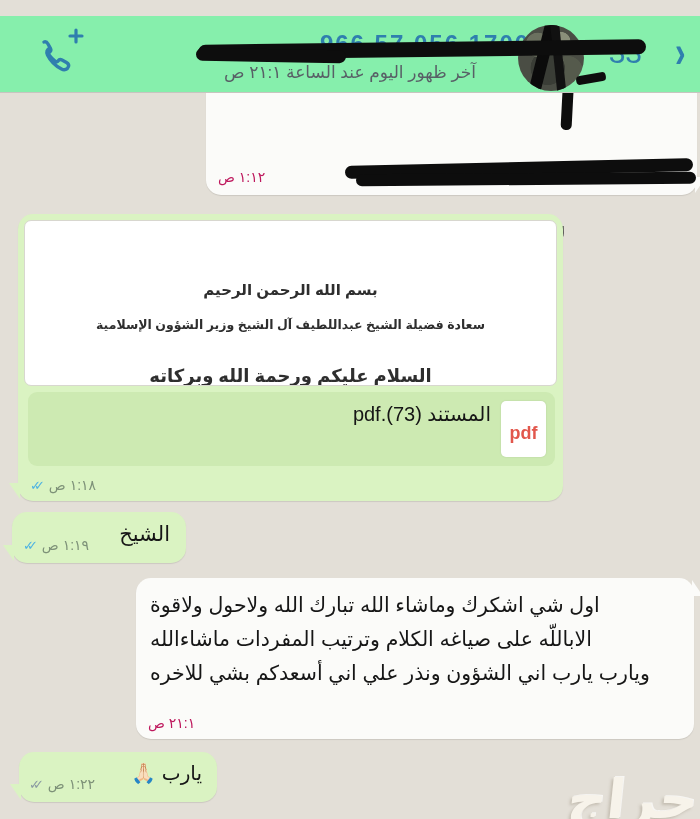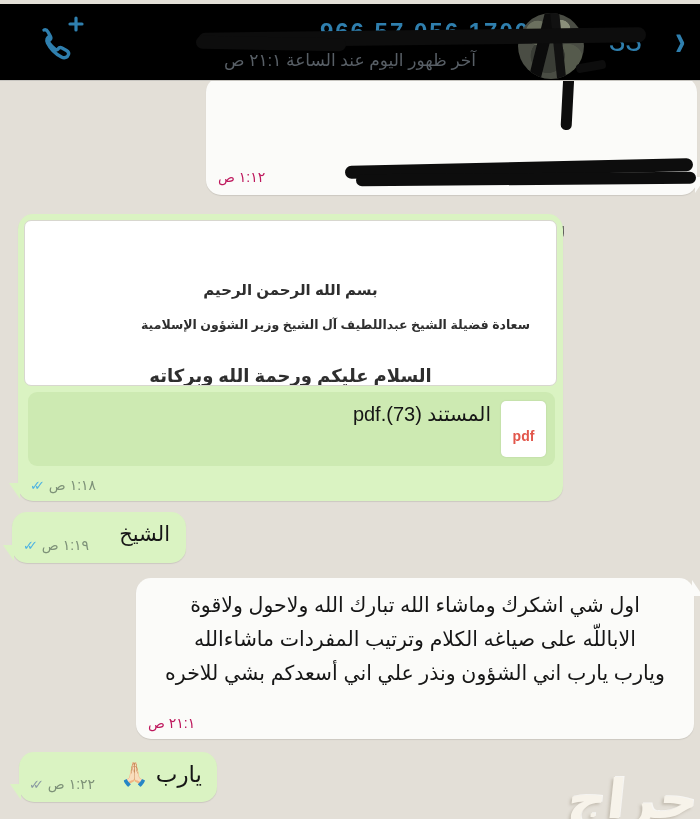--- a/index.html
+++ b/index.html
@@ -4,22 +4,22 @@
 <style>
   html,body{margin:0;padding:0;}
   body{
     width:700px;height:819px;position:relative;overflow:hidden;
     background:#e3dfd7;
     font-family:"Liberation Sans","DejaVu Sans",sans-serif;
     -webkit-font-smoothing:antialiased;
   }
   
   .header{
-    position:absolute;left:0;top:4px;width:700px;height:76px;
-    background:#000000;border-bottom:1px solid #c7c5c0;z-index:30;
+    position:absolute;left:0;top:16px;width:700px;height:76px;
+    background:#86efac;border-bottom:1px solid #c7c5c0;z-index:30;
   }
   .addcall{position:absolute;left:30px;top:12px;width:56px;height:52px;}
   .addcall svg{width:100%;height:100%;}
   .back-chevron{
     position:absolute;right:12px;top:14px;font-size:44px;line-height:44px;
     color:#2f7fae;font-weight:bold;transform:scaleX(0.72);
   }
   .unread{position:absolute;right:58px;top:20px;font-size:30px;color:#2f7fae;}
   .avatar{
     position:absolute;left:518px;top:9px;width:66px;height:66px;border-radius:50%;
@@ -71,63 +71,63 @@
   .m1-bar2{left:356px;top:173px;width:340px;height:12px;transform:rotate(-0.4deg);z-index:6;}
   .m1 .stamp{left:12px;bottom:10px;}
   
   .m2{left:18px;top:214px;width:545px;height:287px;}
   .docprev{
     position:absolute;left:6px;top:6px;width:531px;height:164px;border-radius:7px;
     background:#ffffff;border:1px solid #d8d7cf;overflow:hidden;
   }
   .docline{position:absolute;left:0;width:100%;text-align:center;direction:rtl;color:#2e2e2e;font-weight:bold;}
   .dl1{top:60px;font-size:15px;}
-  .dl2{top:96px;font-size:12.5px;padding-left:45px;}
+  .dl2{top:96px;font-size:12.5px;}
   .dl3{top:144px;font-size:18px;}
   .attach{
     position:absolute;left:10px;top:178px;width:527px;height:74px;border-radius:9px;
     background:#cdeab2;
   }
   .pdficon{
     position:absolute;right:9px;top:9px;width:45px;height:56px;background:#ffffff;
     border-radius:5px;box-shadow:0 0 2px rgba(0,0,0,0.12);
   }
   .pdficon::before{
     content:"";position:absolute;right:0;top:0;
     border-style:solid;border-width:0 0 13px 13px;
     border-color:#e6e4de #e6e4de transparent transparent;
     border-top-right-radius:5px;
   }
   .pdficon .pdftxt{
     position:absolute;left:0;right:0;bottom:13px;text-align:center;
-    color:#e2574c;font-size:14px;font-weight:bold;
+    color:#e2574c;font-size:18px;font-weight:bold;
   }
   .fname{
     position:absolute;right:64px;top:10px;width:440px;text-align:right;direction:rtl;
     font-size:20px;color:#161616;
   }
   .fmeta{
     position:absolute;right:64px;top:42px;width:440px;text-align:right;direction:rtl;
     font-size:14.5px;color:#6f7f6c;
   }
   .m2 .stamp{left:12px;bottom:8px;}
   
   .m3{left:12px;top:512px;width:174px;height:51px;}
   .m3 .txt{position:absolute;right:16px;top:10px;font-size:21px;color:#161616;direction:rtl;}
   .m3 .stamp{left:11px;bottom:10px;}
   
   .m4{left:136px;top:578px;width:558px;height:161px;}
   .m4 .lines{
-    position:absolute;right:14px;left:14px;top:10px;direction:rtl;text-align:center;
+    position:absolute;right:14px;left:14px;top:10px;direction:rtl;text-align:left;
     font-size:20.5px;line-height:34px;color:#161616;
   }
   .m4 .stamp{left:12px;bottom:8px;}
   
   .m5{left:19px;top:752px;width:198px;height:50px;}
-  .m5 .txt{position:absolute;right:15px;top:9px;font-size:23px;color:#161616;direction:rtl;}
+  .m5 .txt{position:absolute;right:15px;top:9px;font-size:20px;color:#161616;direction:rtl;}
   .m5 .stamp{left:10px;bottom:10px;}
   
   .watermark{
     position:absolute;left:478px;top:768px;width:220px;
     font-size:54px;font-weight:bold;color:#f7f3ea;
     transform:skew(-6deg);letter-spacing:1px;direction:rtl;
     text-shadow:-2px 2px 3px rgba(140,130,110,0.35), 1px -1px 0 rgba(255,255,255,0.7);
     z-index:20;
   }
 </style>

